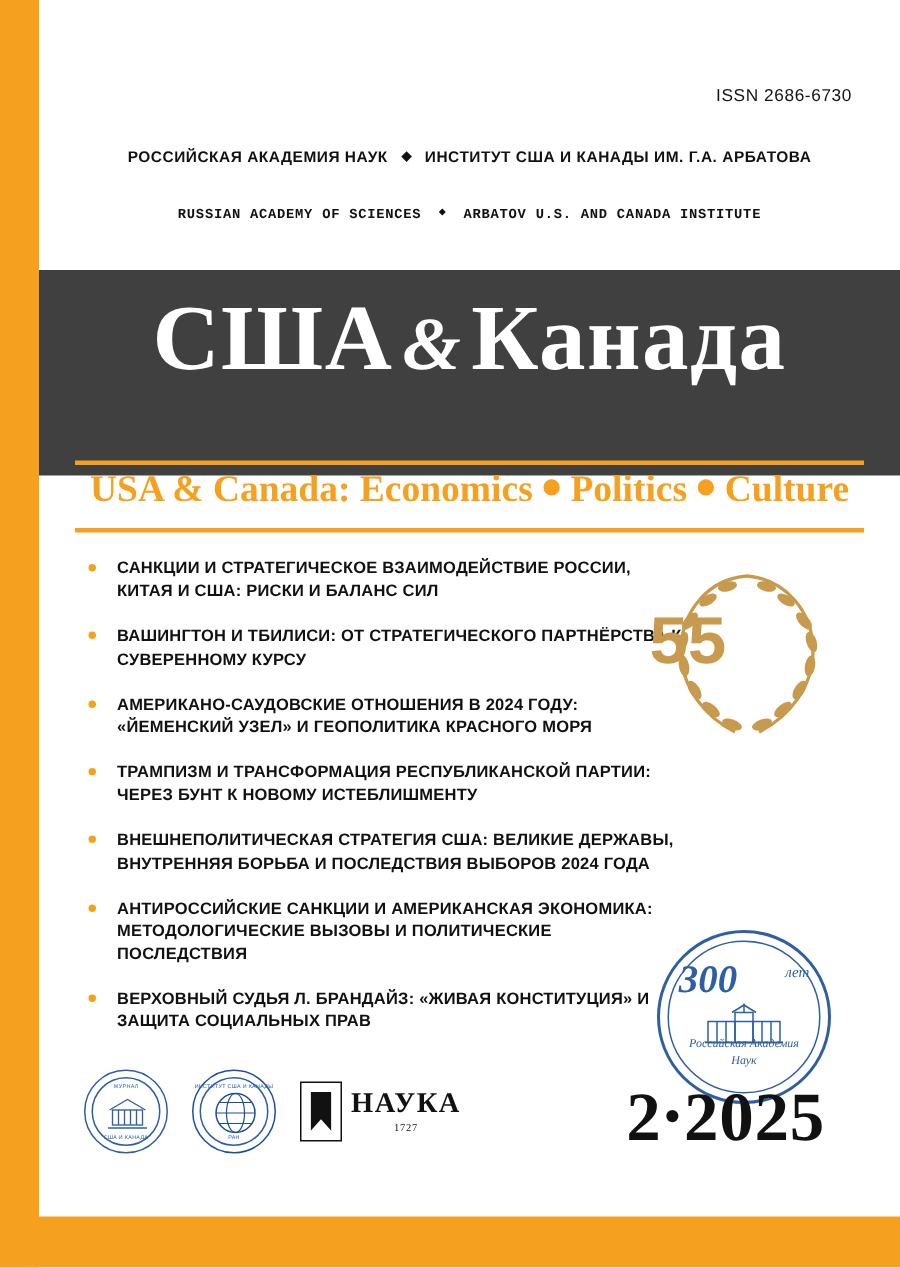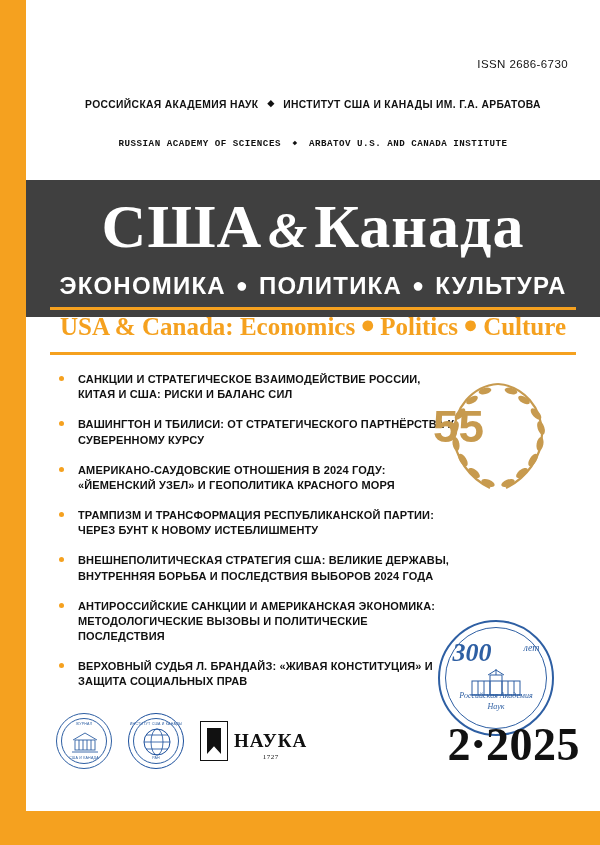--- a/index.html
+++ b/index.html
@@ -304,21 +304,21 @@
     text-align: center;
     font-size: 3.6px;
     color: #2e5fa3;
     font-family: "Liberation Sans", sans-serif;
     letter-spacing: 0.2px;
   }
   .logo-circle .ctext-top { top: 8px; }
   .logo-circle .ctext-bot { bottom: 8px; }
   .logo-nauka {
     display: flex;
-    align-items: flex-end;
+    align-items: center;
     gap: 6px;
   }
   .nauka-mark {
     width: 28px;
     height: 40px;
     border: 1.5px solid #111;
     position: relative;
     box-sizing: border-box;
   }
   .nauka-mark:after {
@@ -344,21 +344,21 @@
     font-size: 7px;
     letter-spacing: 0.5px;
     color: #111;
     text-align: center;
     margin-top: 3px;
   }
 
   
   .issue {
     position: absolute;
-    right: 20px;
+    right: 50px;
     bottom: 40px;
     font-family: "Liberation Serif", serif;
     font-size: 46px;
     font-weight: bold;
     color: #111111;
     letter-spacing: 0.5px;
     white-space: nowrap;
   }
   .issue .dot {
     font-size: 30px;
@@ -387,23 +387,20 @@
 
     <div class="acad-en">
       <span>RUSSIAN ACADEMY OF SCIENCES</span>
       <span class="diamond">◆</span>
       <span>ARBATOV U.S. AND CANADA INSTITUTE</span>
     </div>
 
     <div class="title-band">
       <div class="main-title">
         <span>США</span><span class="amp">&amp;</span><span>Канада</span>
-      </div>
-      <div class="subtitle-ru">
-        <span>ЭКОНОМИКА</span><span class="dot">●</span><span>ПОЛИТИКА</span><span class="dot">●</span><span>КУЛЬТУРА</span>
       </div>
     </div>
 
     <div class="rule rule-top"></div>
     <div class="title-en">
       <span>USA &amp; Canada: Economics</span><span class="dot">●</span><span>Politics</span><span class="dot">●</span><span>Culture</span>
     </div>
     <div class="rule rule-bottom"></div>
 
     <div class="contents">

